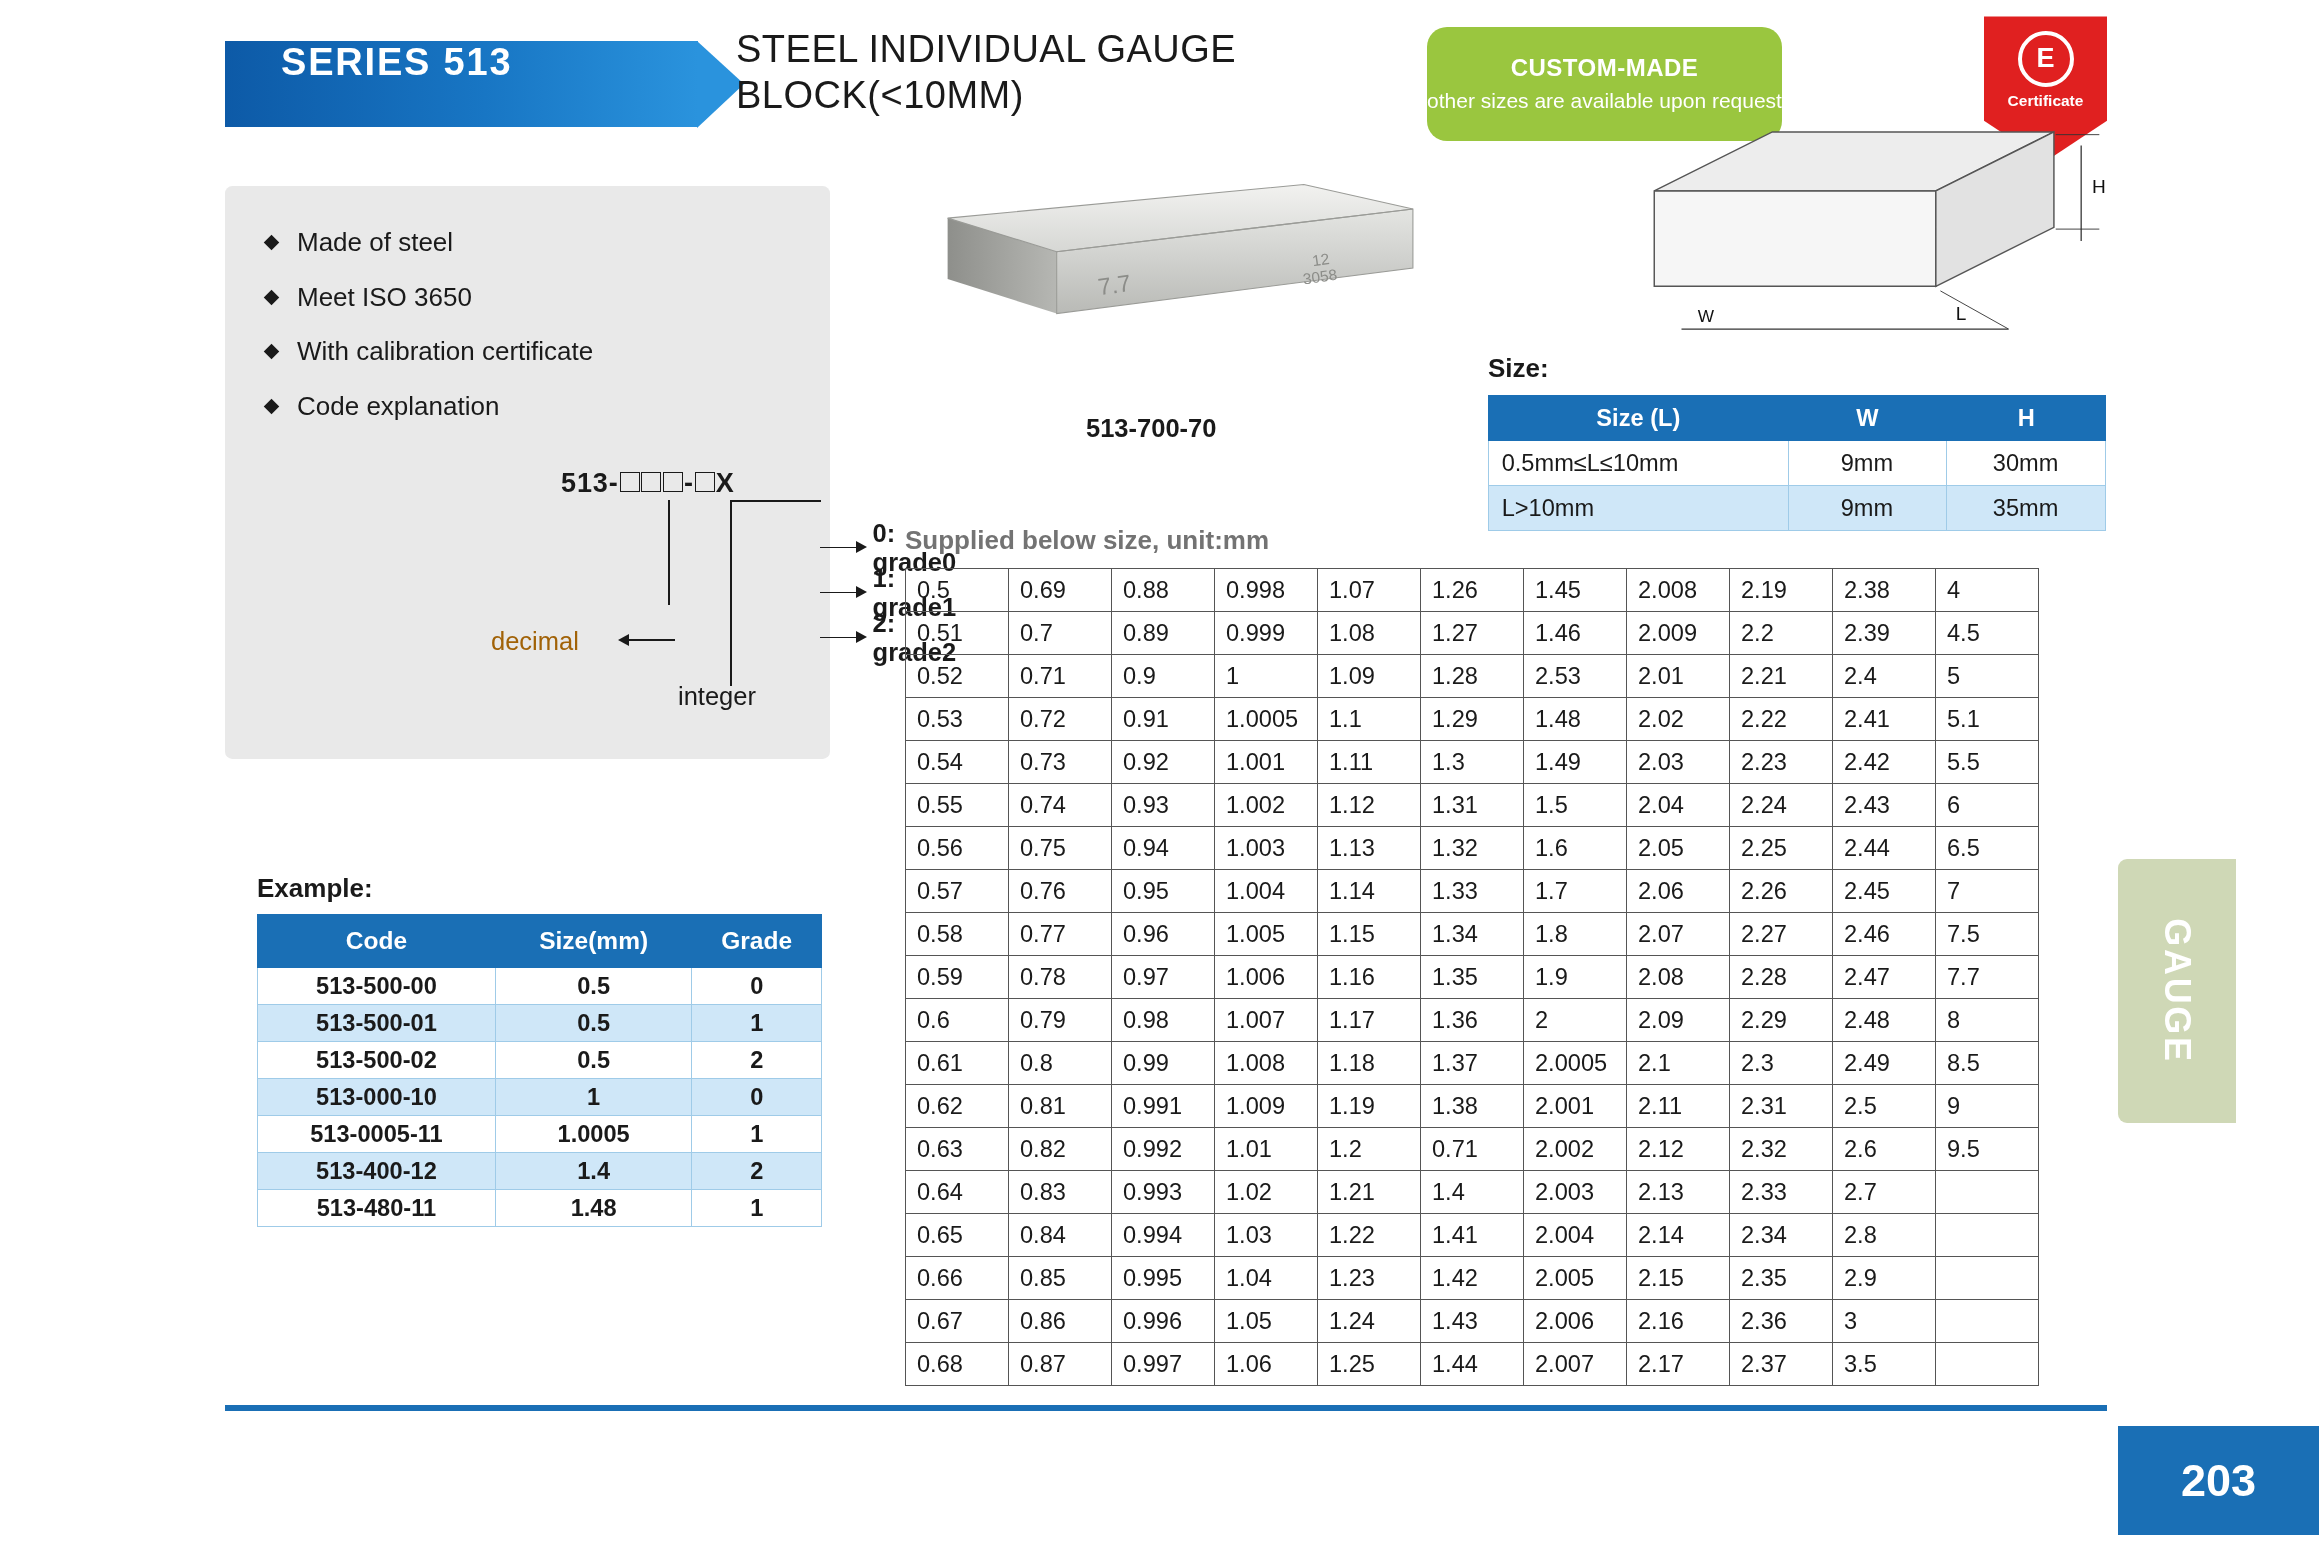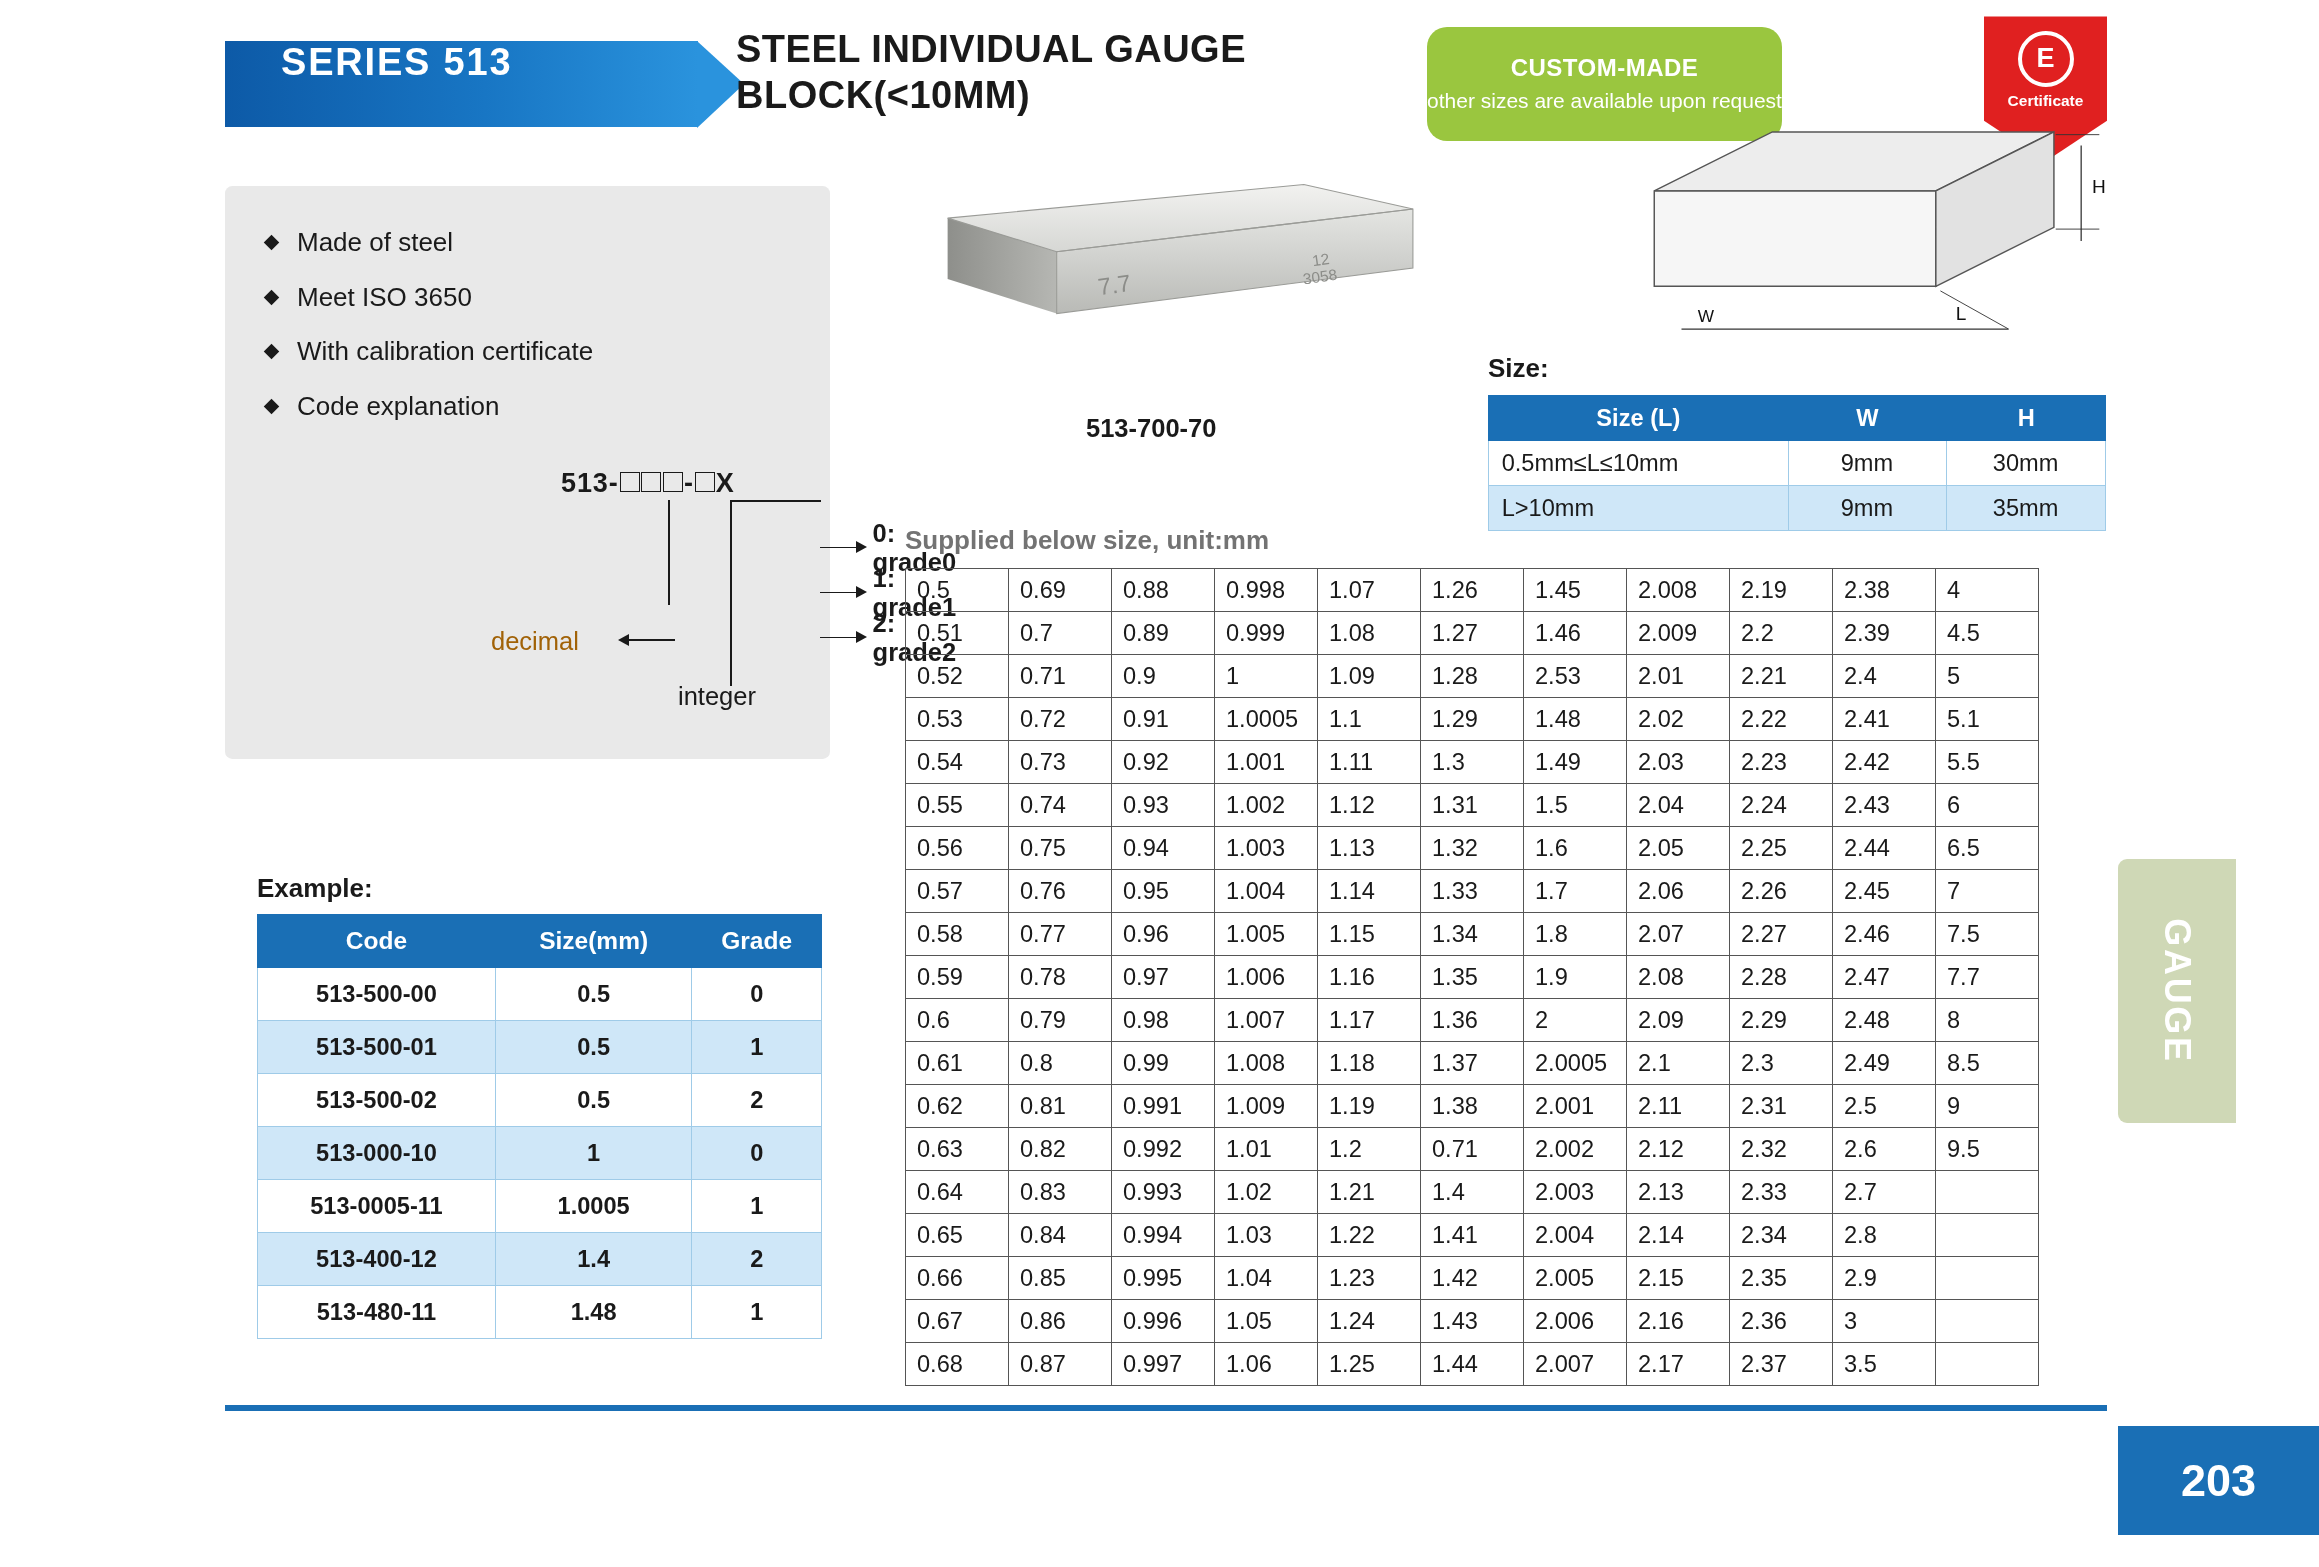--- a/index.html
+++ b/index.html
@@ -23,21 +23,21 @@
     color:#fff; font-size:38px; font-weight:bold; letter-spacing:1.8px;
     padding-left:56px;
   }
   .badge-arrow {
     position:absolute; left:697px; top:41px; width:0; height:0;
     border-top:43px solid transparent; border-bottom:44px solid transparent;
     border-left:47px solid #2a93dd;
   }
   .main-title {
     position:absolute; left:736px; top:25.5px; width:691px;
-    font-size:38px; font-weight:bold; color:#1a1a1a; line-height:1.22;
+    font-size:38px; font-weight:normal; color:#1a1a1a; line-height:1.22;
     letter-spacing:0.5px;
   }
   .custom-made {
     position:absolute; left:1427px; top:27px; width:355px; height:114px;
     background:#9ac63f; border-radius:20px;
     display:flex; flex-direction:column; align-items:center; justify-content:center;
     color:#fff; text-align:center;
   }
   .custom-made .cm-title { font-size:24px; font-weight:bold; letter-spacing:0.5px; }
   .custom-made .cm-sub { font-size:21px; line-height:1.25; margin-top:5.5px; }
@@ -100,21 +100,21 @@
   }
   .example-table {
     position:absolute; left:257px; top:914px; border-collapse:collapse; width:565px;
   }
   .example-table th {
     background:#1a6fb5; color:#fff; font-size:24.5px; font-weight:bold;
     height:53px; border:0.9px solid #1a6fb5;
   }
   .example-table td {
     font-size:23.6px; font-weight:bold; color:#1a1a1a; text-align:center;
-    height:53px; border:0.9px solid #9fcbe8;
+    height:37px; border:0.9px solid #9fcbe8;
   }
   .example-table tr.alt td { background:#cfe7f8; }
 
   
   .photo-wrap { position:absolute; left:886px; top:168px; width:545px; height:209px; }
   .block-photo {
     position:absolute; left:18px; top:0;
     width:518px; height:182px;
   }
   .photo-caption {

